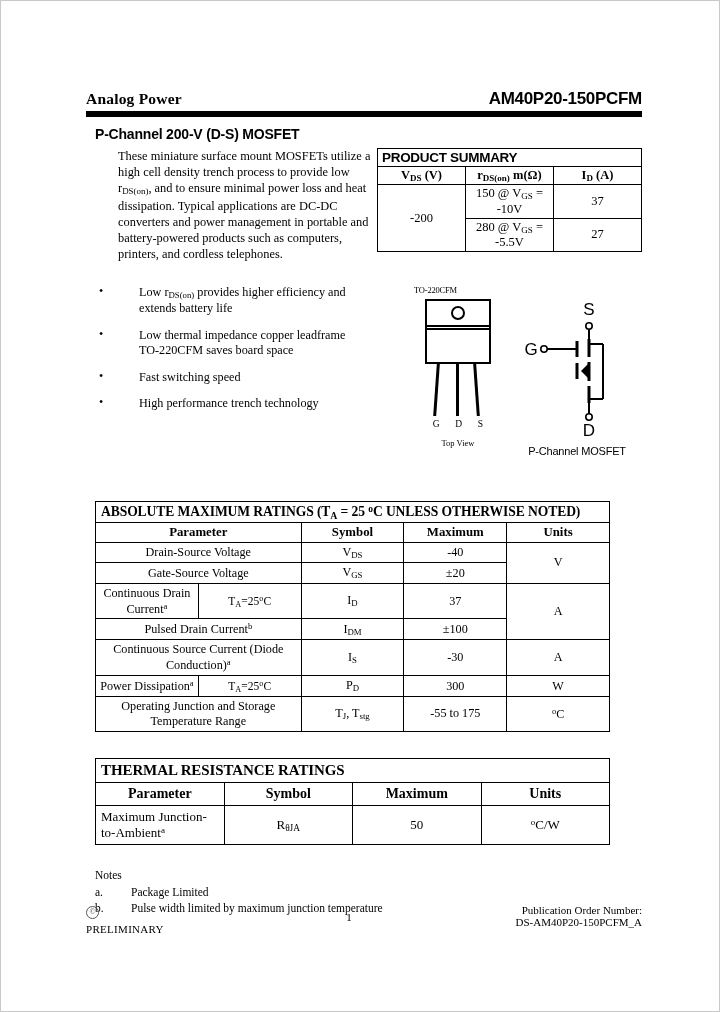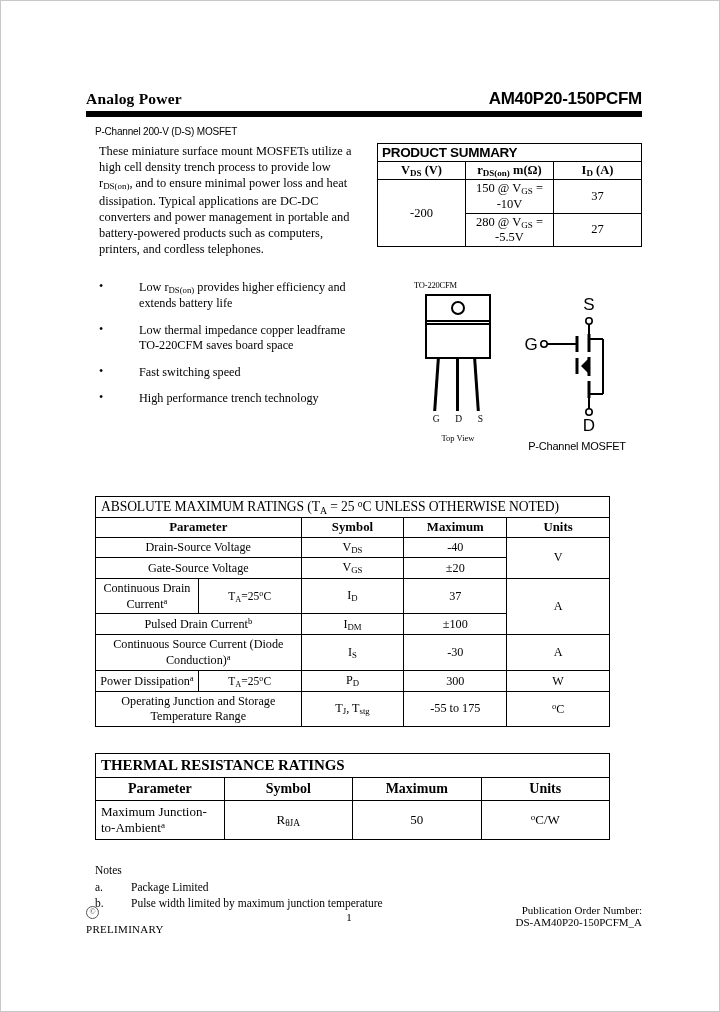--- a/index.html
+++ b/index.html
@@ -61,42 +61,42 @@
 
   
   .title-band {
     display: flex;
     justify-content: space-between;
     align-items: flex-start;
     margin-top: 9px;
   }
   .doc-title {
     font-family: "Liberation Sans", sans-serif;
-    font-size: 10px;
-    font-weight: normal;
+    font-size: 14px;
+    font-weight: bold;
     letter-spacing: -0.2px;
     padding-left: 9px;
   }
 
   .upper {
     display: flex;
     justify-content: flex-end;
     margin-top: 6px;
   }
   .desc {
     width: 268px;
     font-size: 12.4px;
     line-height: 1.30;
     padding-left: 9px;
     box-sizing: border-box;
     text-align: left;
   }
 
   
-  .summary-wrap { width: 265px; margin-left: 19px; }
+  .summary-wrap { width: 265px; }
   table.ps {
     border-collapse: collapse;
     width: 265px;
     table-layout: fixed;
   }
   table.ps td, table.ps th {
     border: 1.6px solid #000;
     padding: 1px 2px;
     text-align: center;
     vertical-align: middle;
@@ -250,21 +250,21 @@
     table-layout: fixed;
   }
   table.rt td {
     border: 1.3px solid #000;
     font-size: 12.2px;
     padding: 2px 4px;
     vertical-align: middle;
   }
   table.rt td.band {
     font-family: "Liberation Serif", serif;
-    font-weight: normal;
+    font-weight: bold;
     font-size: 13.6px;
     padding: 2px 5px;
     letter-spacing: -0.1px;
   }
   table.rt td.colhdr {
     font-weight: bold;
     text-align: center;
     font-size: 12.8px;
   }
   table.rt td.param { text-align: center; }

